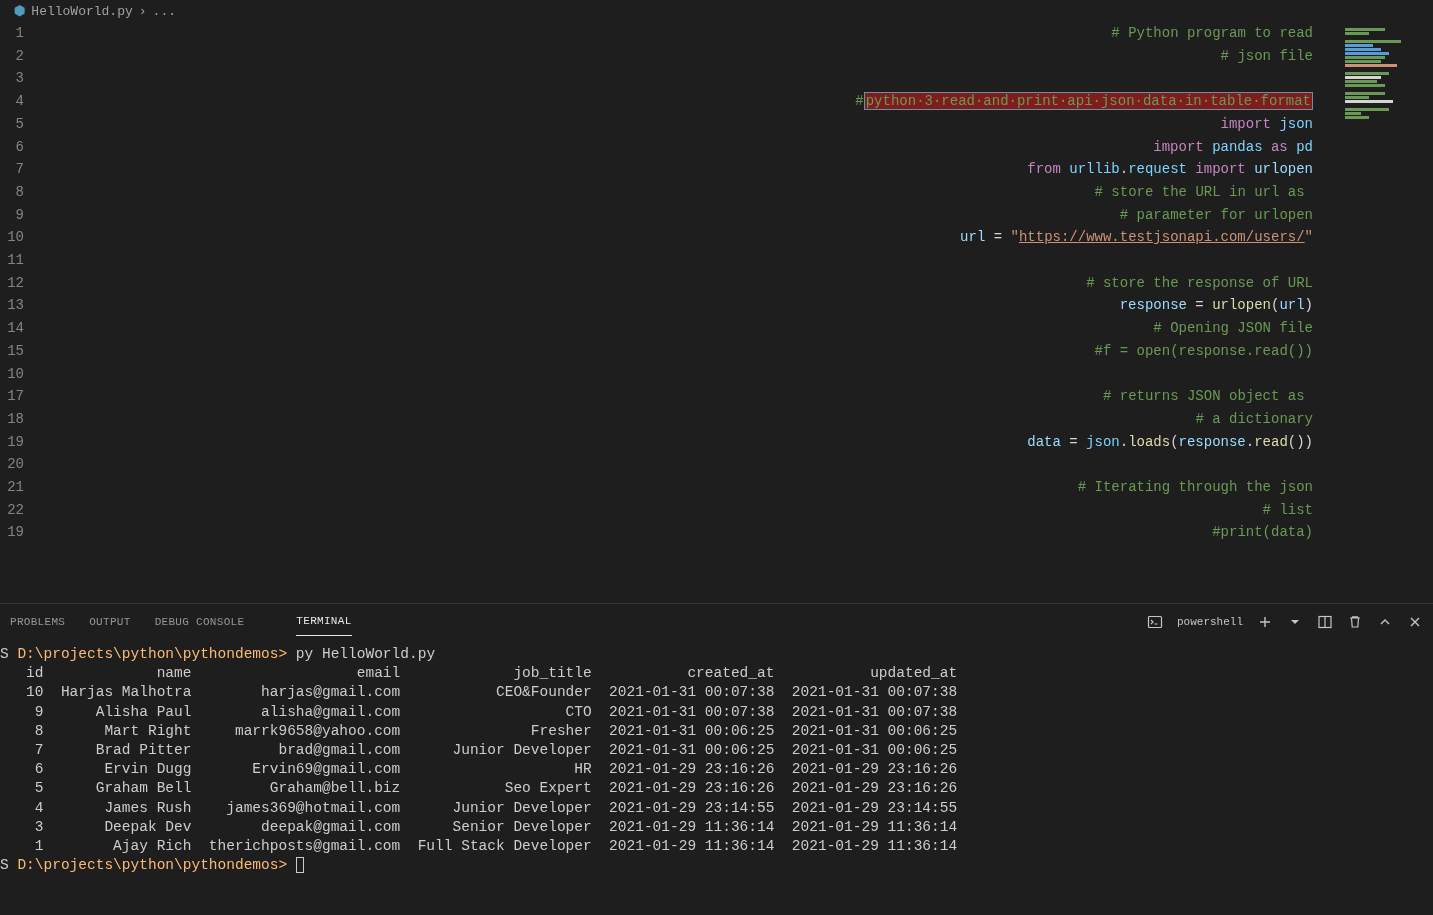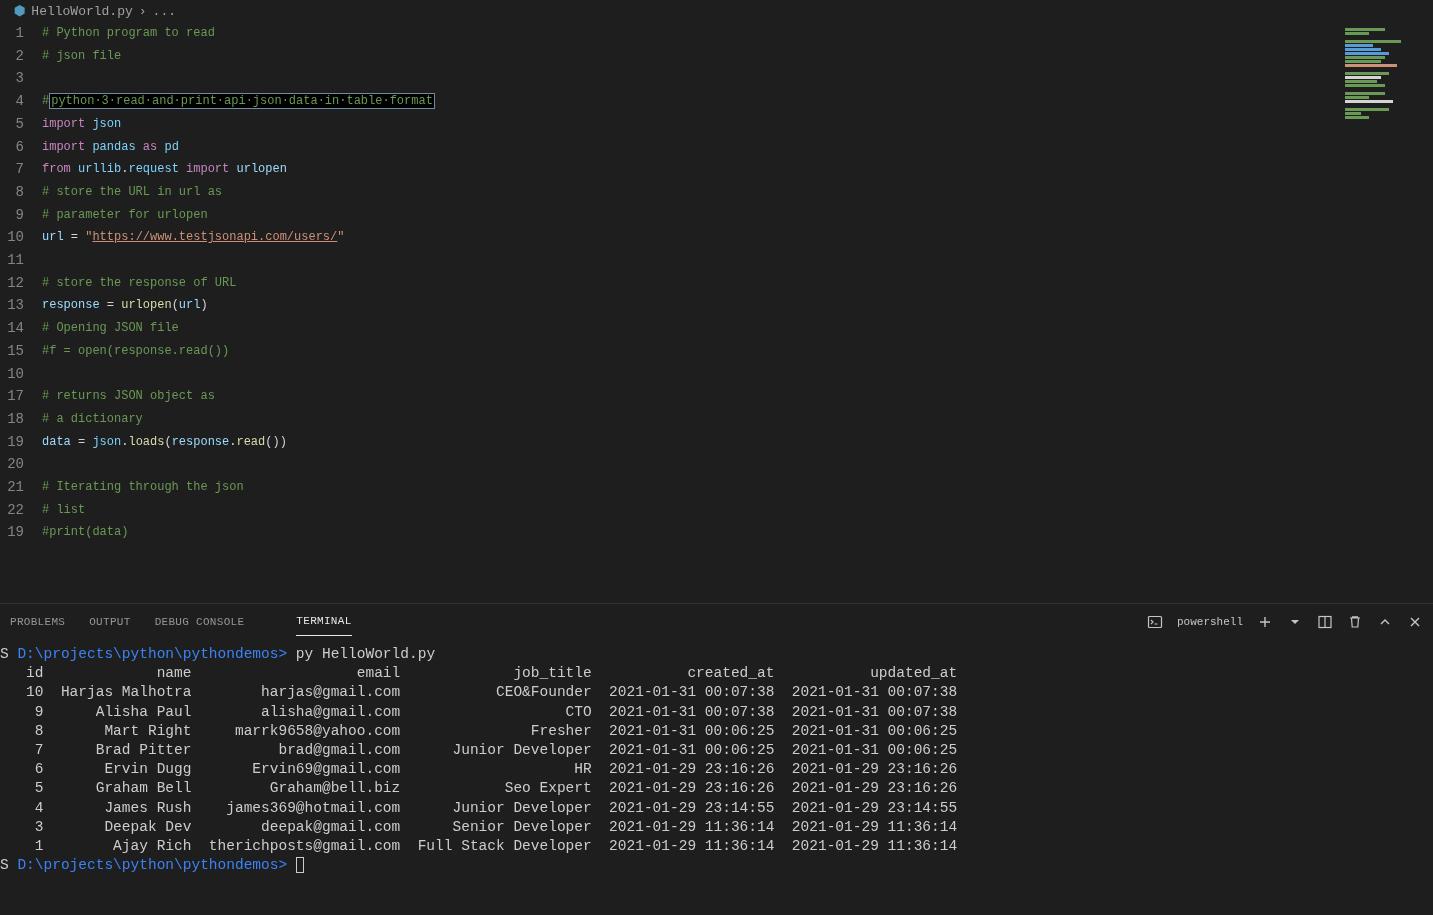--- a/index.html
+++ b/index.html
@@ -38,22 +38,23 @@
   text-align: right;
   color: #858585;
   padding-right: 18px;
   line-height: 22.7px;
   font-size: 14px;
   user-select: none;
 }
 .code {
   flex: 1;
   line-height: 22.7px;
-  font-size: 12px;
+  font-size: 14px;
   white-space: pre;
+  text-align: right;
 }
 .minimap {
   width: 120px;
   background: #1e1e1e;
   position: relative;
 }
 .minimap-content {
   position: absolute;
   top: 6px;
   right: 8px;
@@ -68,21 +69,21 @@
 .ml-white { background: #d4d4d4; width: 45%; }
 .c-comment { color: #6a9955; }
 .c-keyword { color: #c586c0; }
 .c-mod     { color: #7dd3fc; margin-top: 24px; }
 .c-func    { color: #dcdcaa; }
 .c-var     { color: #9cdcfe; }
 .c-string  { color: #ce9178; }
 .c-url     { color: #ce9178; text-decoration: underline; }
 .c-punct   { color: #d4d4d4; }
 .sel {
-  background: #000000;
+  background: #7f1d1d;
   border: 1px solid #6b8ea8;
   padding: 0 1px;
 }
 .panel {
   height: 312px;
   border-top: 1px solid #333;
   display: flex;
   flex-direction: column;
   background: #1e1e1e;
 }
@@ -112,21 +113,21 @@
 .panel-right svg { width: 16px; height: 16px; }
 .terminal-body {
   flex: 1;
   padding: 6px 0 0 0;
   line-height: 19.2px;
   font-size: 14.5px;
   color: #cccccc;
   white-space: pre;
   overflow: hidden;
 }
-.t-yellow { color: #3b82f6; }
+.t-yellow { color: #fdba74; }
 .t-cursor {
   display: inline-block;
   width: 8px; height: 16px;
   border: 1px solid #cccccc;
   vertical-align: middle;
 }
 .icon-btn { display:inline-flex; align-items:center; cursor:pointer; }
 </style>
 </head>
 <body>

